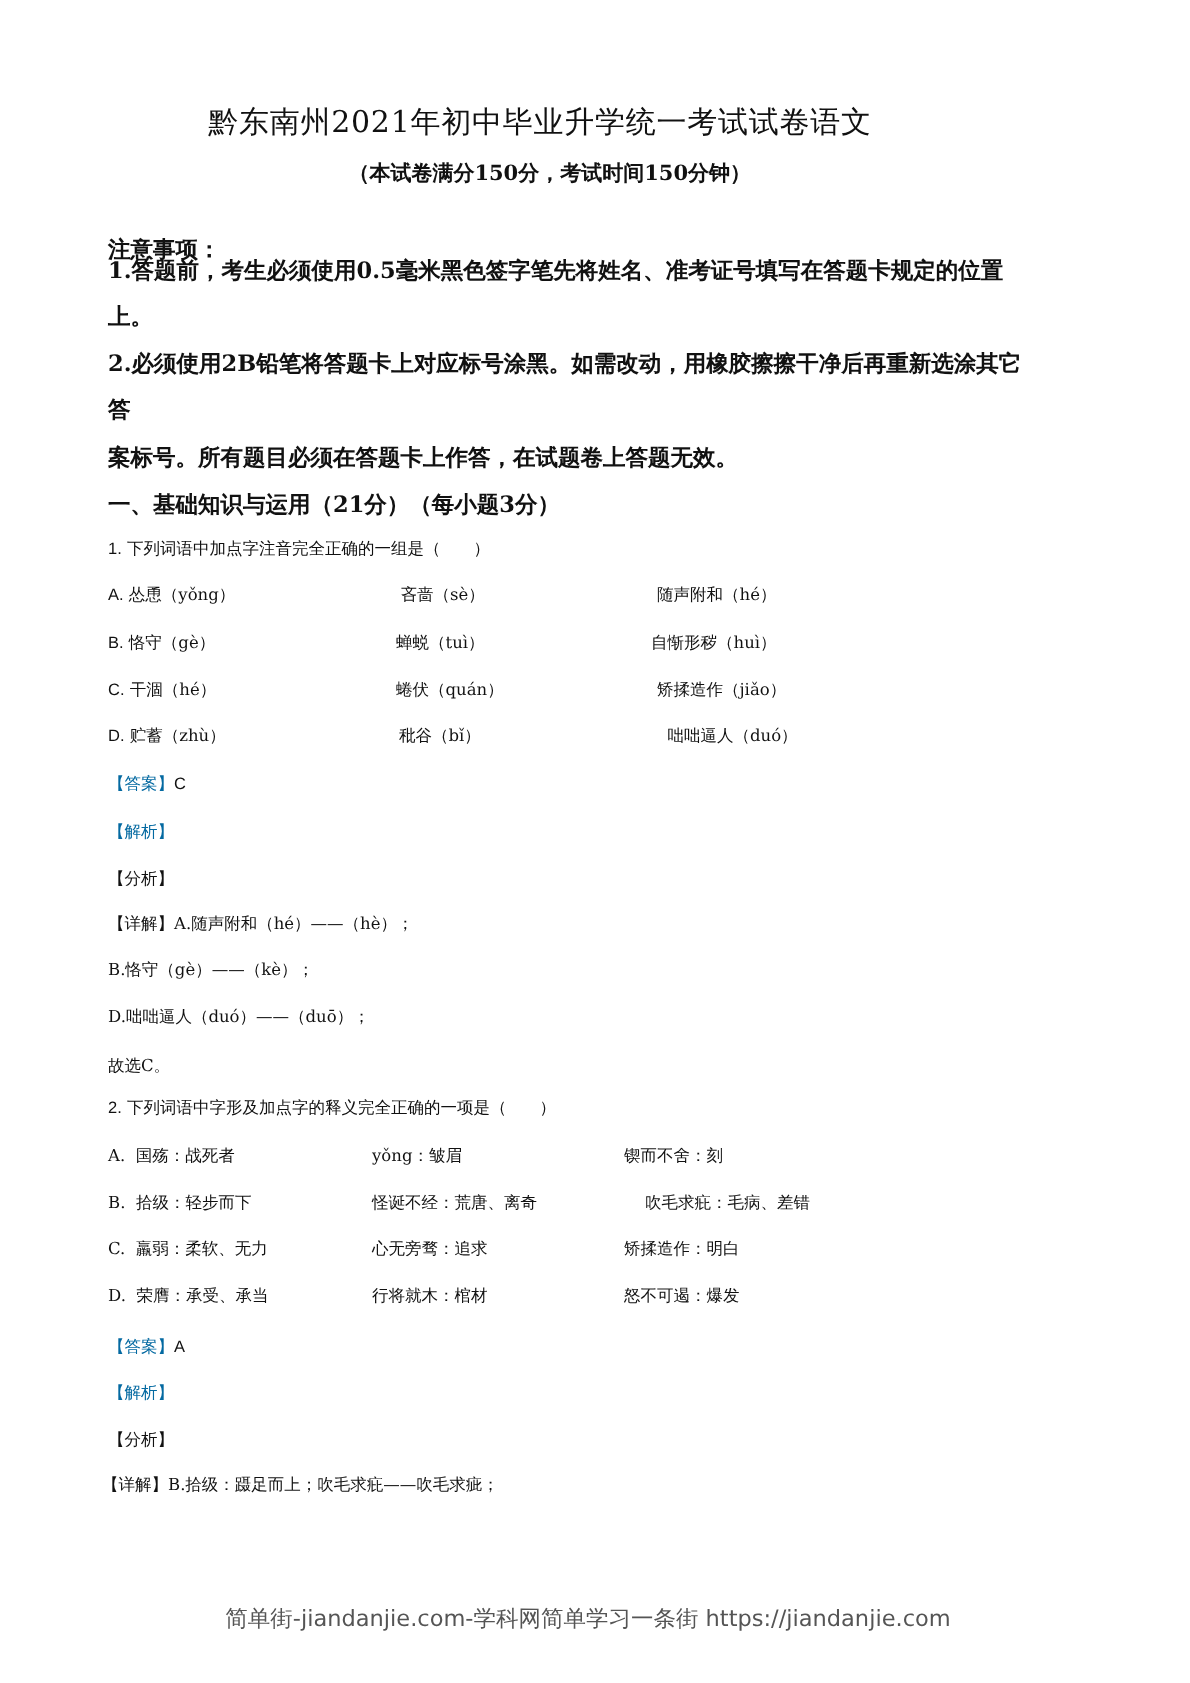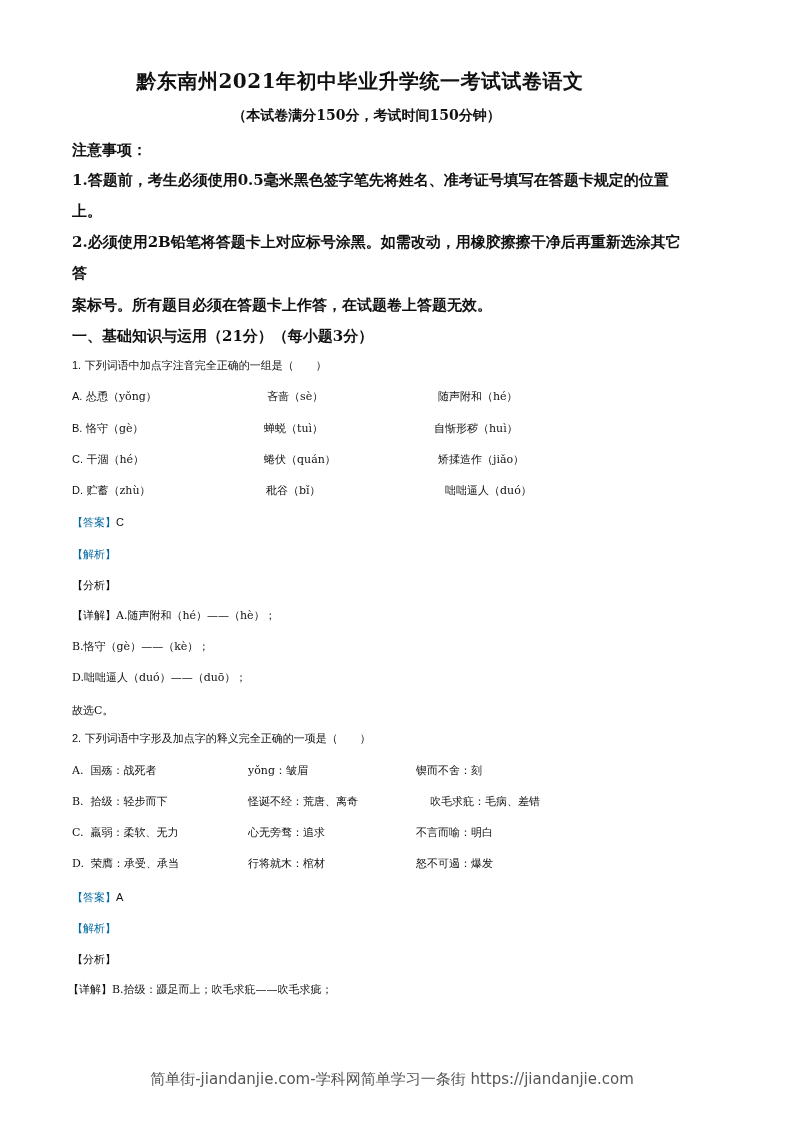--- a/index.html
+++ b/index.html
@@ -1,34 +1,34 @@
 <!DOCTYPE html>
 <html><head>
 <meta charset="utf-8">
 <style>
   html, body { margin: 0; padding: 0; background: #ffffff; }
   body { width: 793px; height: 1122px; position: relative; overflow: hidden;
          font-family: "DejaVu Serif", "Liberation Serif", serif; color: #111; }
   .abs { position: absolute; white-space: nowrap; }
-  .title { left: 0; width: 720px; text-align: center; top: 68px; font-size: 20px; font-weight: bold; letter-spacing: 0.5px; }
+  .title { left: 0; width: 720px; text-align: center; top: 68px; font-size: 20px; font-weight: normal; letter-spacing: 0.5px; }
   .subtitle { left: 0; width: 733px; text-align: center; top: 107px; font-size: 14px; font-weight: bold; }
   .bold { font-weight: bold; font-size: 15px; }
   .q { font-size: 11px; }
   .sans { font-family: "Liberation Sans", "DejaVu Sans", sans-serif; }
   .blue { color: #0369a1; }
   .footer { left: 0; width: 784px; text-align: center; top: 1070px; font-size: 15px; color: #555;
             font-family: "DejaVu Sans", "Liberation Sans", sans-serif; }
 </style>
 </head>
 <body>
 
 <div class="abs title">黔东南州2021年初中毕业升学统一考试试卷语文</div>
 <div class="abs subtitle">（本试卷满分150分，考试时间150分钟）</div>
 
-<div class="abs bold" style="left:72px;top:141px;">注意事项：</div>
+<div class="abs bold" style="left:72px;top:157px;">注意事项：</div>
 <div class="abs bold" style="left:72px;top:171px;">1.答题前，考生必须使用0.5毫米黑色签字笔先将姓名、准考证号填写在答题卡规定的位置</div>
 <div class="abs bold" style="left:72px;top:202px;">上。</div>
 <div class="abs bold" style="left:72px;top:233px;">2.必须使用2B铅笔将答题卡上对应标号涂黑。如需改动，用橡胶擦擦干净后再重新选涂其它</div>
 <div class="abs bold" style="left:72px;top:264px;">答</div>
 <div class="abs bold" style="left:72px;top:296px;">案标号。所有题目必须在答题卡上作答，在试题卷上答题无效。</div>
 
 <div class="abs bold" style="left:72px;top:327px;">一、基础知识与运用（21分）（每小题3分）</div>
 
 <div class="abs q" style="left:72px;top:358px;">
   <span class="sans">1.</span>
@@ -67,21 +67,21 @@
 <div class="abs q" style="left:72px;top:763px;"><span>A.</span>&nbsp; <span>国殇：战死者</span></div>
 <div class="abs q" style="left:248px;top:763px;">yǒng：皱眉</div>
 <div class="abs q" style="left:416px;top:763px;">锲而不舍：刻</div>
 
 <div class="abs q" style="left:72px;top:794px;"><span>B.</span>&nbsp; <span>拾级：轻步而下</span></div>
 <div class="abs q" style="left:248px;top:794px;">怪诞不经：荒唐、离奇</div>
 <div class="abs q" style="left:430px;top:794px;">吹毛求疪：毛病、差错</div>
 
 <div class="abs q" style="left:72px;top:825px;"><span>C.</span>&nbsp; <span>羸弱：柔软、无力</span></div>
 <div class="abs q" style="left:248px;top:825px;">心无旁骛：追求</div>
-<div class="abs q" style="left:416px;top:825px;">不言而喻：明白</div>
+<div class="abs q" style="left:416px;top:825px;">矫揉造作：明白</div>
 
 <div class="abs q" style="left:72px;top:856px;"><span>D.</span>&nbsp; <span>荣膺：承受、承当</span></div>
 <div class="abs q" style="left:248px;top:856px;">行将就木：棺材</div>
 <div class="abs q" style="left:416px;top:856px;">怒不可遏：爆发</div>
 
 <div class="abs q" style="left:72px;top:890px;"><span class="blue">【答案】</span><span class="sans">A</span></div>
 <div class="abs q blue" style="left:72px;top:921px;">【解析】</div>
 <div class="abs q" style="left:72px;top:952px;">【分析】</div>
 <div class="abs q" style="left:68px;top:982px;"><span>【详解】</span><span>B.拾级：蹑足而上；吹毛求疪——吹毛求疵；</span></div>
 

